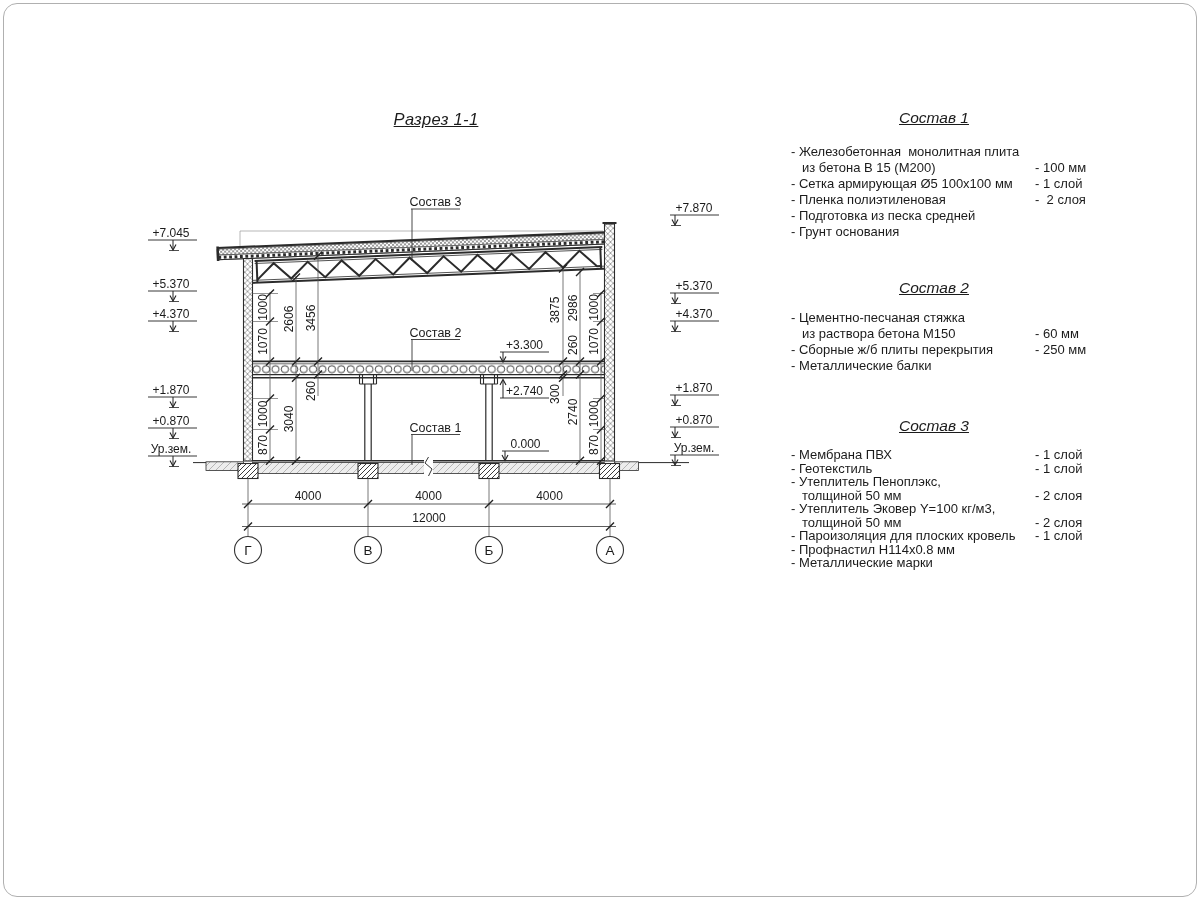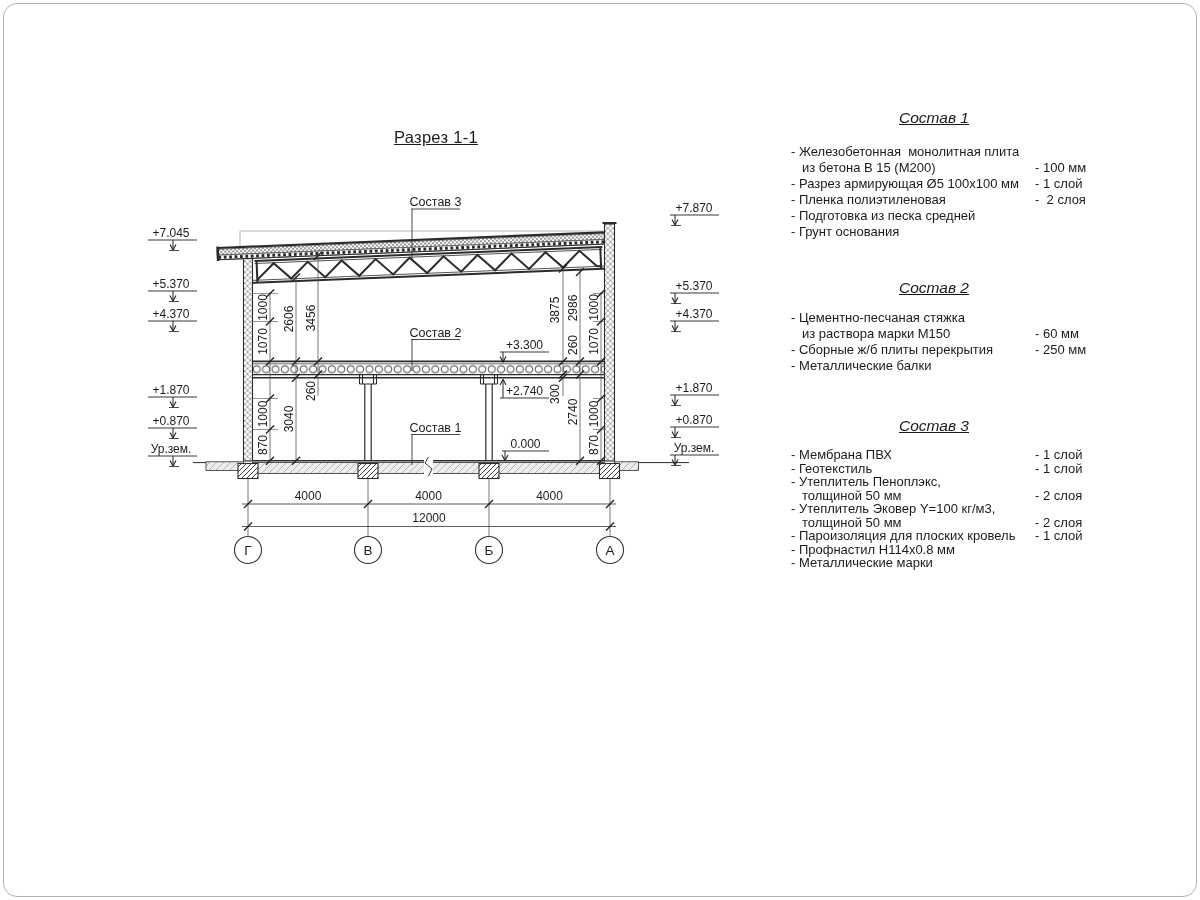--- a/index.html
+++ b/index.html
@@ -1,20 +1,20 @@
 <!DOCTYPE html>
 <html><head>
 <meta charset="utf-8">
 <style>
   html,body{margin:0;padding:0;background:#fff;}
   body{width:1200px;height:900px;position:relative;overflow:hidden;
        font-family:"Liberation Sans",sans-serif;color:#1b1b1b;}
   .frame{position:absolute;inset:3px;border:1.5px solid #b0b0b0;border-radius:14px;pointer-events:none;}
-  .title{position:absolute;left:372px;top:128px;width:128px;text-align:center;
-         font-size:16.5px;text-decoration:underline;letter-spacing:.3px;}
+  .title{position:absolute;left:372px;top:110px;width:128px;text-align:center;
+         font-style:italic;font-size:16.5px;text-decoration:underline;letter-spacing:.3px;}
   svg{position:absolute;left:0;top:0;}
   svg text{font-family:"Liberation Sans",sans-serif;fill:#1b1b1b;}
   .dim{font-size:12px;}
   .lvl{font-size:12px;}
   .axisl{font-size:13.5px;}
   .co{font-size:12.5px;}
   .spec{position:absolute;left:791px;width:314px;font-size:13px;line-height:16px;}
   .spec-h{width:286px;text-align:center;font-style:italic;font-size:15.5px;
           text-decoration:underline;margin-bottom:0;}
   .rows1{margin-top:18px;}
@@ -336,21 +336,21 @@
   <div class="rows1">
     <div class="spec-row">
         <span class="t">- Железобетонная  монолитная плита</span>
         <span class="v"></span>
       </div>
     <div class="spec-row indent">
         <span class="t">из бетона В 15 (М200)</span>
         <span class="v">- 100 мм</span>
       </div>
     <div class="spec-row">
-        <span class="t">- Разрез армирующая Ø5 100х100 мм</span>
+        <span class="t">- Сетка армирующая Ø5 100х100 мм</span>
         <span class="v">- 1 слой</span>
       </div>
     <div class="spec-row">
         <span class="t">- Пленка полиэтиленовая</span>
         <span class="v">-  2 слоя</span>
       </div>
     <div class="spec-row">
         <span class="t">- Подготовка из песка средней</span>
         <span class="v"></span>
       </div>
@@ -362,21 +362,21 @@
 </div>
 
 <div class="spec" style="top:280px">
   <div class="spec-h">Состав 2</div>
   <div class="rows2">
     <div class="spec-row">
         <span class="t">- Цементно-песчаная стяжка</span>
         <span class="v"></span>
       </div>
     <div class="spec-row indent">
-        <span class="t">из раствора марки М150</span>
+        <span class="t">из раствора бетона М150</span>
         <span class="v">- 60 мм</span>
       </div>
     <div class="spec-row">
         <span class="t">- Сборные ж/б плиты перекрытия</span>
         <span class="v">- 250 мм</span>
       </div>
     <div class="spec-row">
         <span class="t">- Металлические балки</span>
         <span class="v"></span>
       </div>

